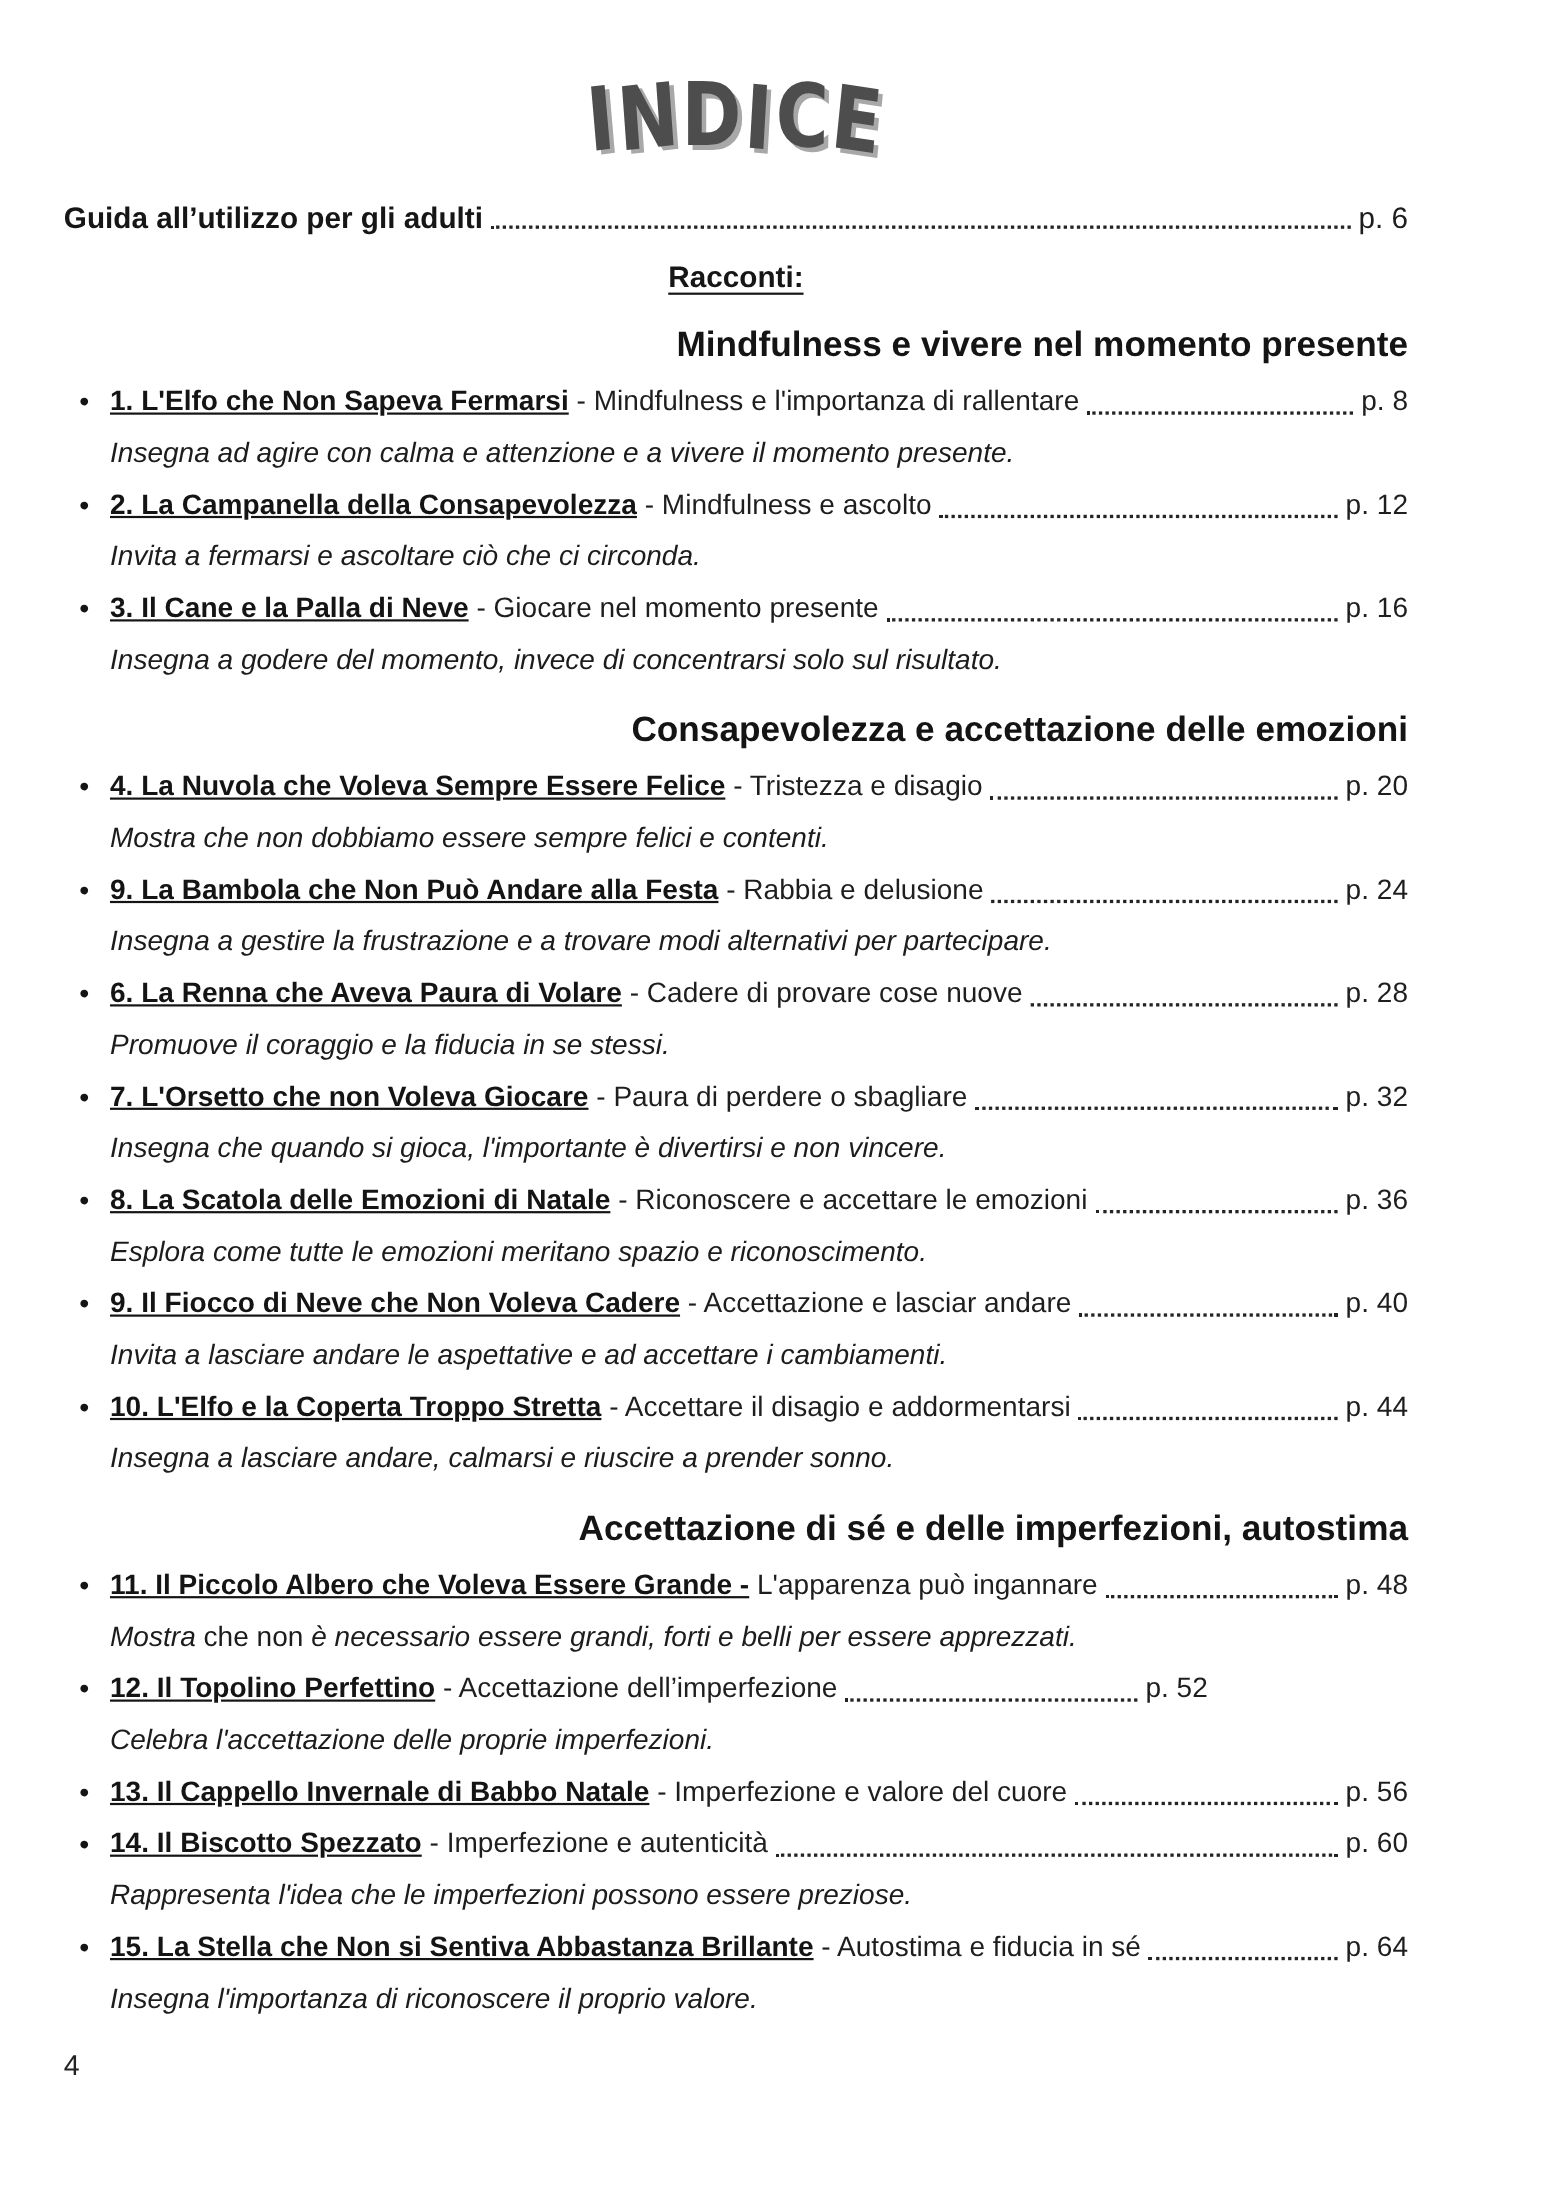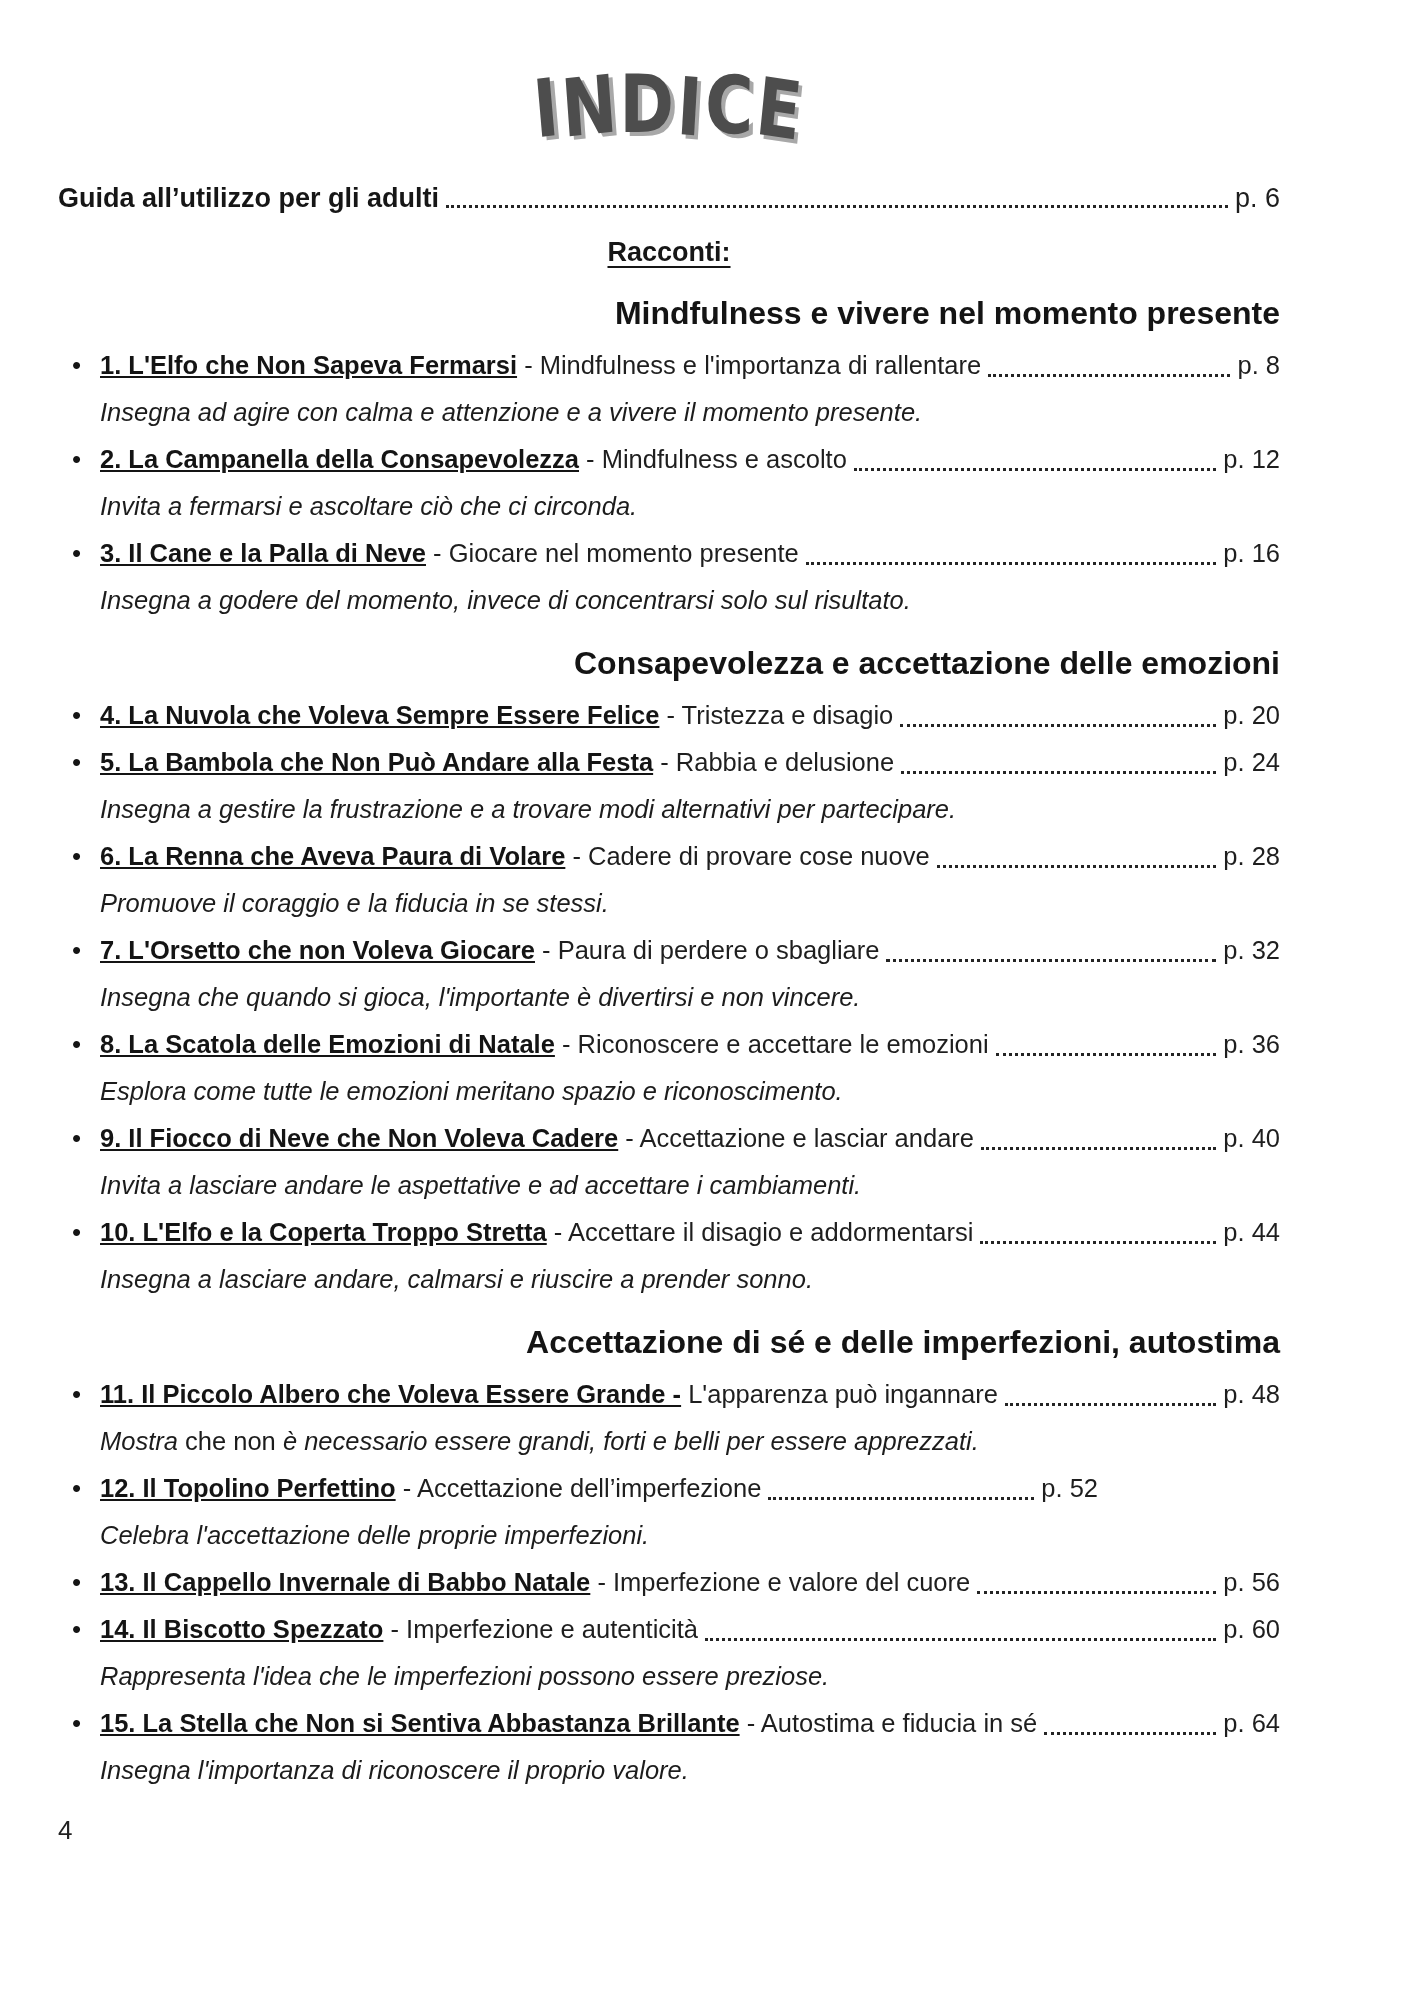--- a/index.html
+++ b/index.html
@@ -72,23 +72,24 @@
         <span class="pg">p. 16</span>
       </div>
       <div class="sub"><span class="it">Insegna a godere del momento, invece di concentrarsi solo sul risultato.</span></div>
       <h2 class="sec">Consapevolezza e accettazione delle emozioni</h2>
       <div class="row">
         <span class="bullet">•</span>
         <span class="etext"><b>4. La Nuvola che Voleva Sempre Essere Felice</b><span> - Tristezza e disagio </span></span>
         <span class="dots"></span>
         <span class="pg">p. 20</span>
       </div>
+      <div class="sub"><span class="it">Mostra che non dobbiamo essere sempre felici e contenti.</span></div>
       <div class="row">
         <span class="bullet">•</span>
-        <span class="etext"><b>5. La Bambola che Non Può Andare alla Festa</b><span> - Rabbia e delusione </span></span>
+        <span class="etext"><b>9. La Bambola che Non Può Andare alla Festa</b><span> - Rabbia e delusione </span></span>
         <span class="dots"></span>
         <span class="pg">p. 24</span>
       </div>
       <div class="sub"><span class="it">Insegna a gestire la frustrazione e a trovare modi alternativi per partecipare.</span></div>
       <div class="row">
         <span class="bullet">•</span>
         <span class="etext"><b>6. La Renna che Aveva Paura di Volare</b><span> - Cadere di provare cose nuove </span></span>
         <span class="dots"></span>
         <span class="pg">p. 28</span>
       </div>

